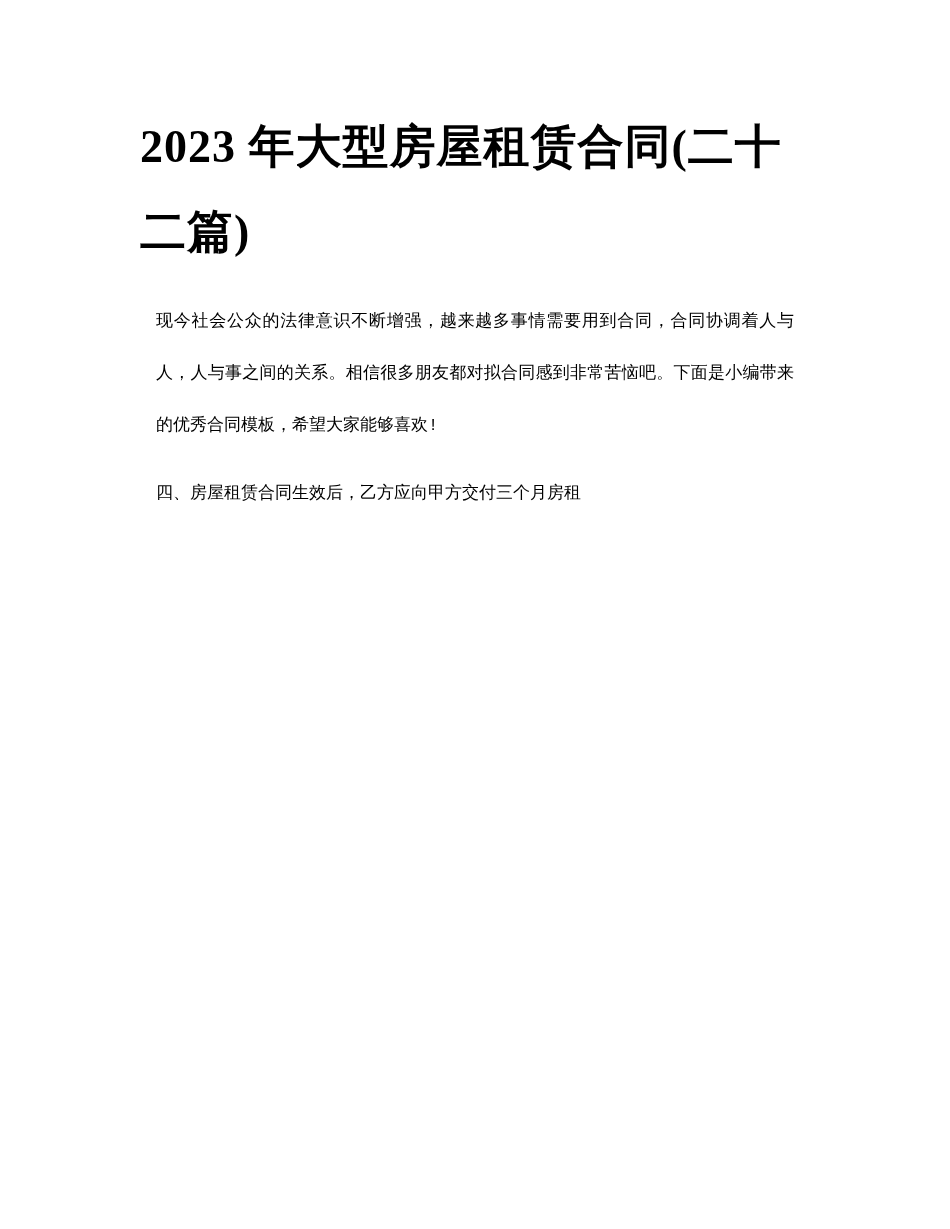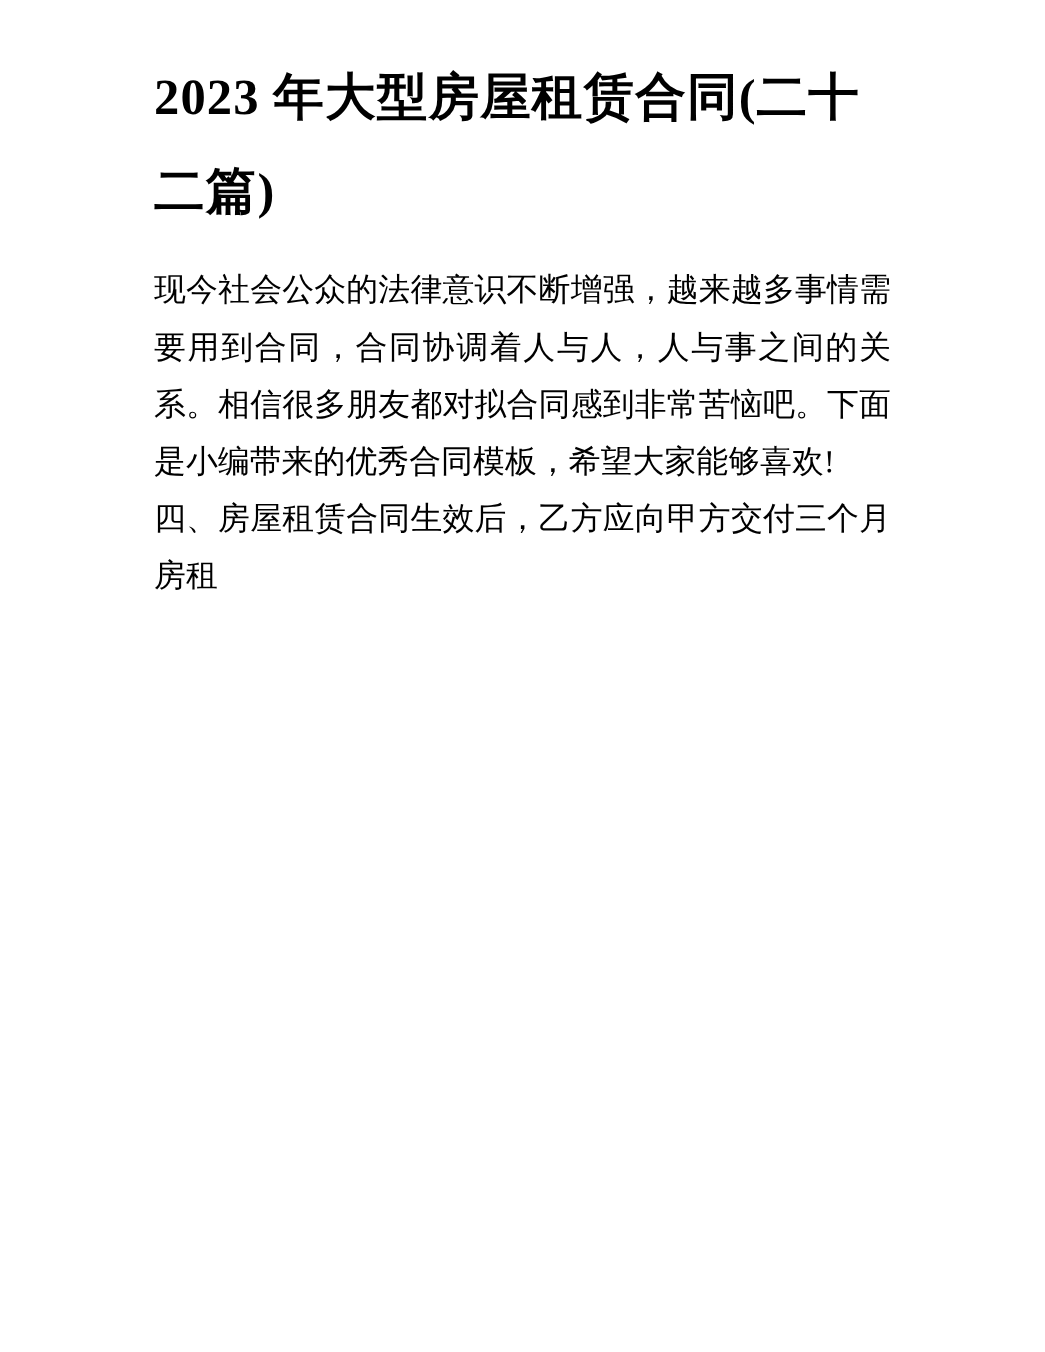--- a/index.html
+++ b/index.html
@@ -12,39 +12,40 @@
     min-height: 1229px;
     box-sizing: border-box;
     font-family: "Liberation Serif", "DejaVu Serif", serif;
     color: #000000;
     -webkit-font-smoothing: antialiased;
   }
   .page {
     box-sizing: border-box;
     width: 950px;
     min-height: 1229px;
-    padding: 46px 140px 40px 140px;
+    padding: 104px 140px 40px 140px;
     background: #ffffff;
   }
   .title {
     font-size: 46px;
     font-weight: 700;
     line-height: 1.85;
     margin: 0 0 22px 0;
     letter-spacing: 1px;
     text-align: left;
   }
   .para {
-    font-size: 29px;
+    font-size: 17px;
     line-height: 52px;
-    margin: 0;
+    margin: 16px;
     text-align: justify;
     text-justify: inter-ideograph;
     word-break: break-all;
     overflow-wrap: anywhere;
+    font-family: Liberation Mono, monospace;
   }
 </style>
 </head>
 <body>
 
 <div class="page">
   <h1 class="title">2023 年大型房屋租赁合同(二十二篇)</h1>
 
   <p class="para">现今社会公众的法律意识不断增强，越来越多事情需要用到合同，合同协调着人与人，人与事之间的关系。相信很多朋友都对拟合同感到非常苦恼吧。下面是小编带来的优秀合同模板，希望大家能够喜欢!</p>
 

